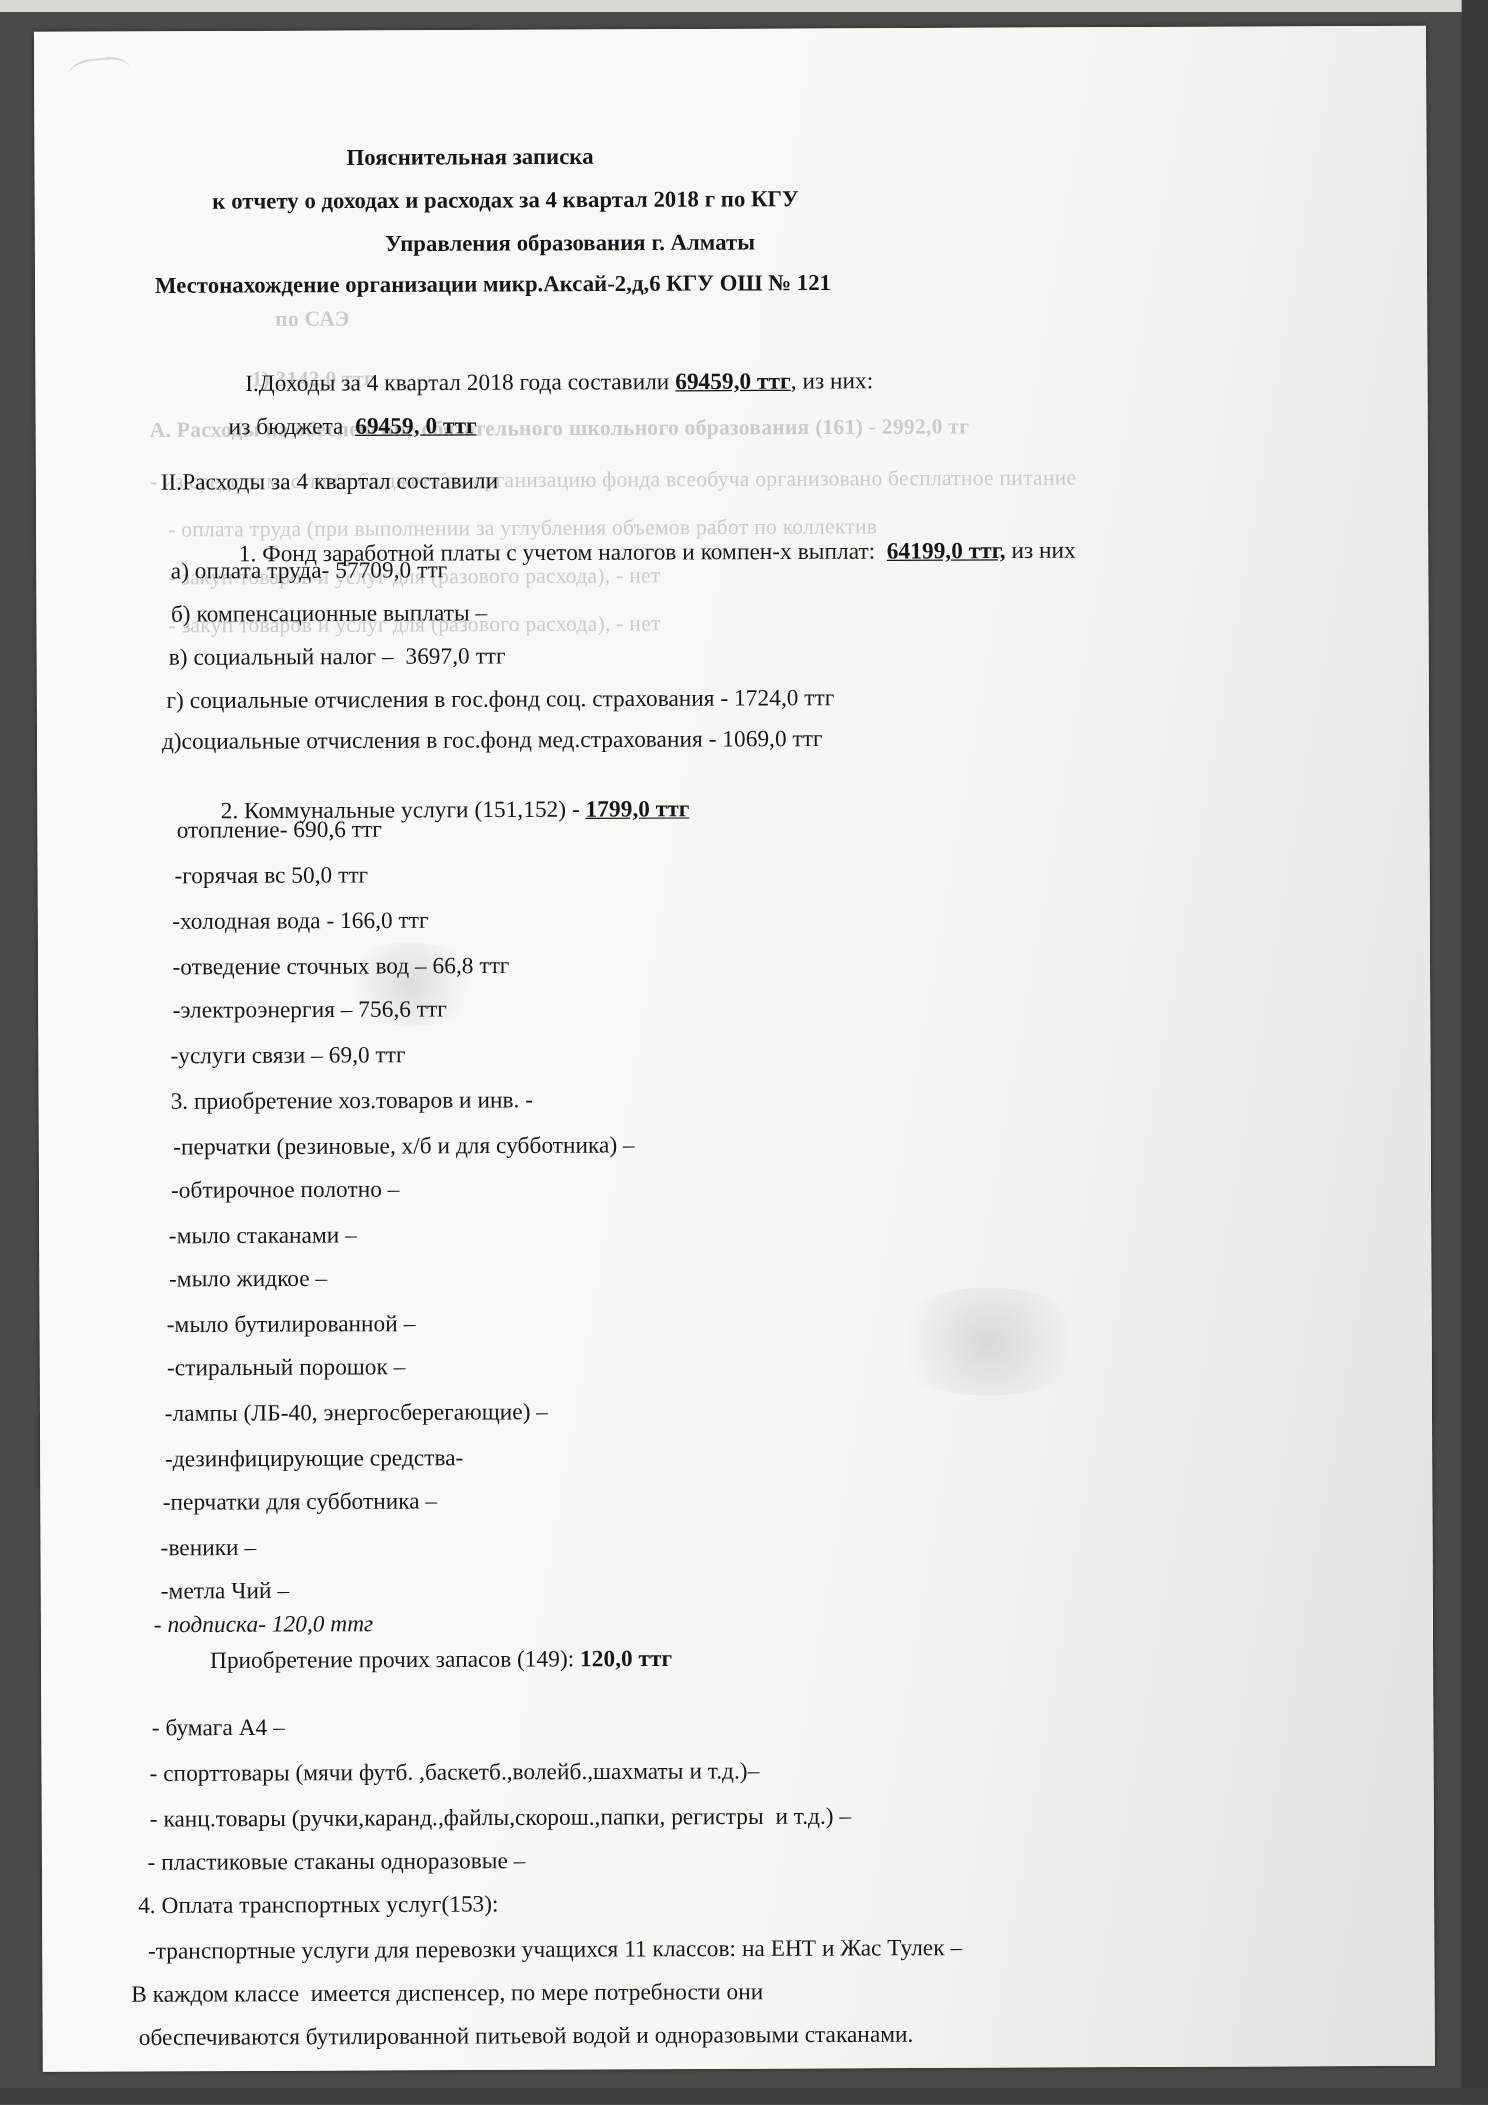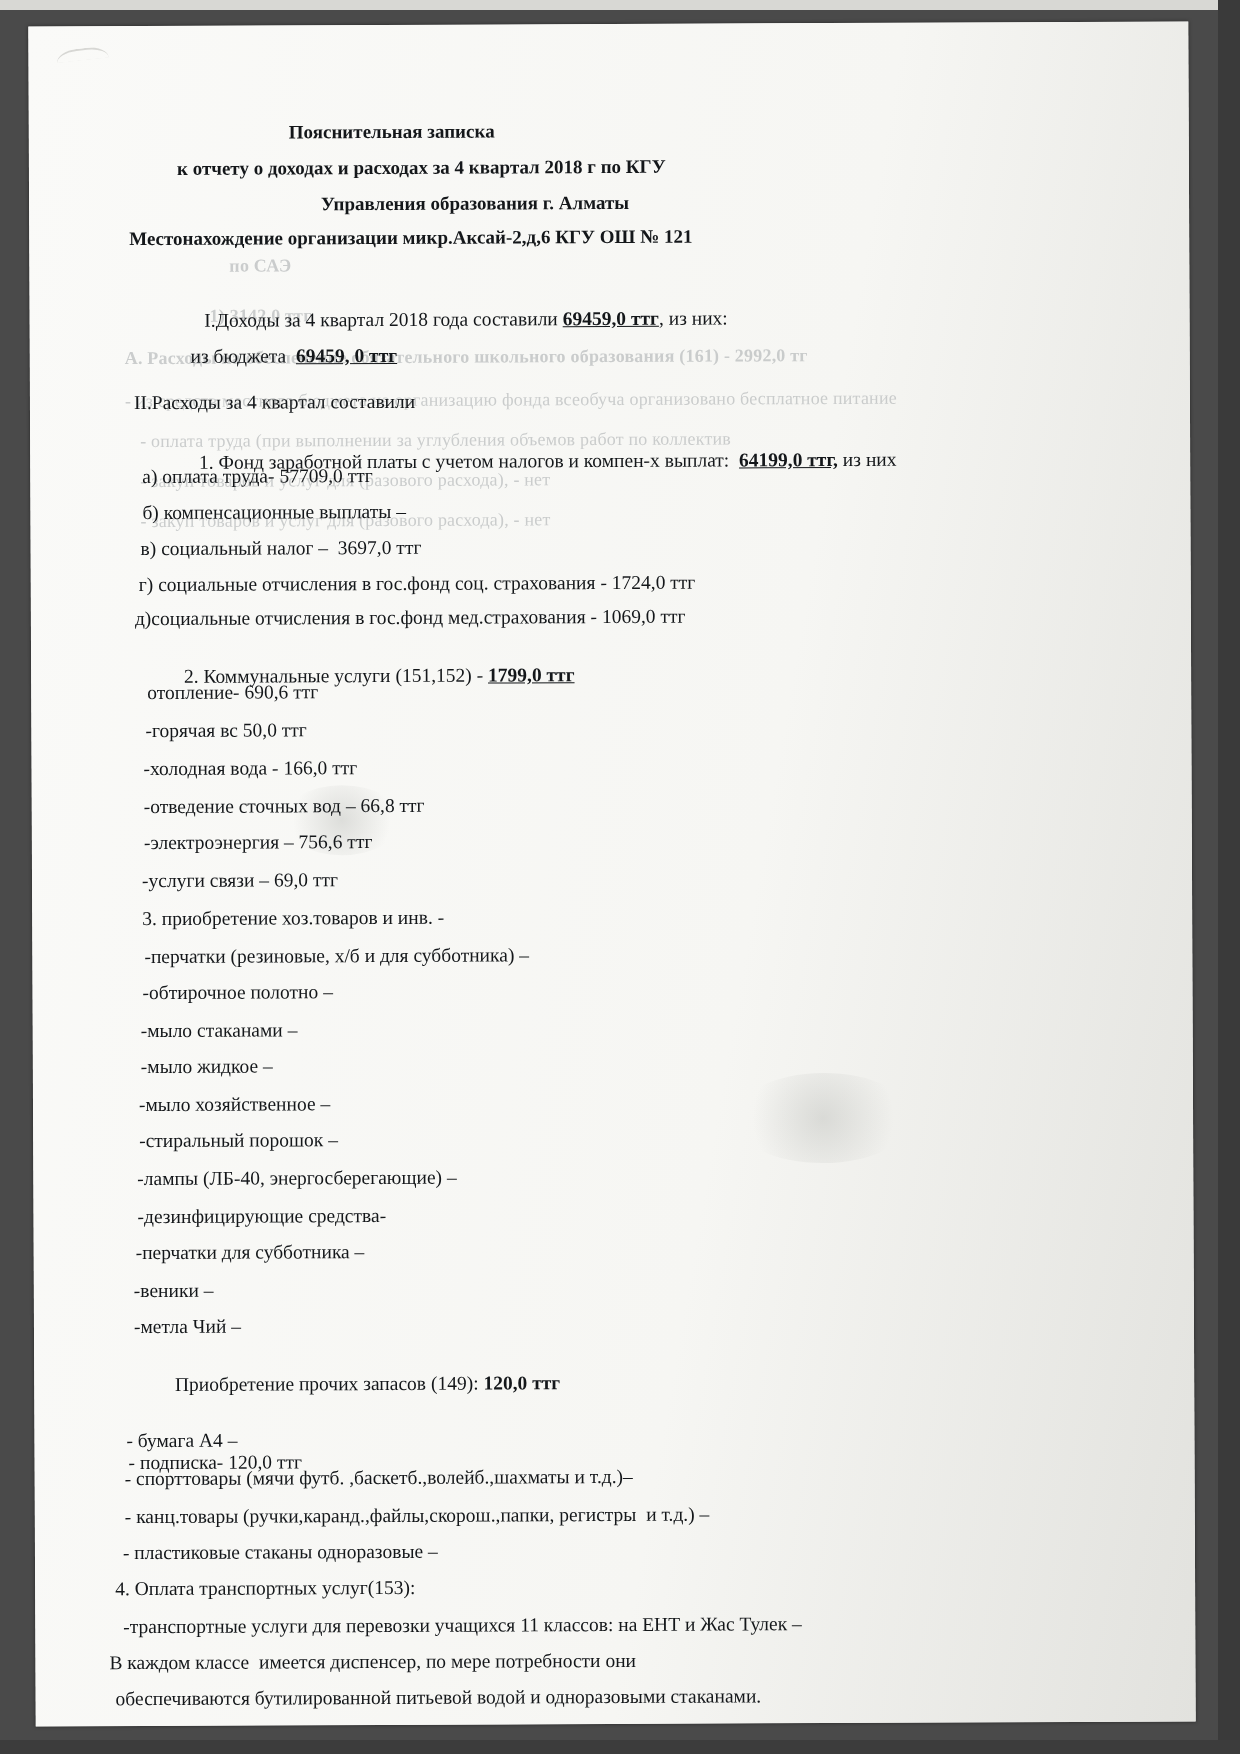--- a/index.html
+++ b/index.html
@@ -188,32 +188,32 @@
         <div class="ln t-body" style="left:112px; top:732px;">-холодная вода - 166,0 ттг</div>
         <div class="ln t-body" style="left:112px; top:770px;">-отведение сточных вод – 66,8 ттг</div>
         <div class="ln t-body" style="left:112px; top:806px;">-электроэнергия – 756,6 ттг</div>
         <div class="ln t-body" style="left:110px; top:844px;">-услуги связи – 69,0 ттг</div>
 
         <div class="ln t-body" style="left:110px; top:882px;">3. приобретение хоз.товаров и инв. -</div>
         <div class="ln t-body" style="left:112px; top:920px;">-перчатки (резиновые, х/б и для субботника) –</div>
         <div class="ln t-body" style="left:110px; top:956px;text-align:right;">-обтирочное полотно –</div>
         <div class="ln t-body" style="left:108px; top:994px;">-мыло стаканами –</div>
         <div class="ln t-body" style="left:108px; top:1030px;">-мыло жидкое –</div>
-        <div class="ln t-body" style="left:106px; top:1068px;">-мыло хозяйственное –</div>
+        <div class="ln t-body" style="left:106px; top:1068px;">-мыло бутилированной –</div>
         <div class="ln t-body" style="left:106px; top:1104px;">-стиральный порошок –</div>
         <div class="ln t-body" style="left:104px; top:1142px;">-лампы (ЛБ-40, энергосберегающие) –</div>
         <div class="ln t-body" style="left:104px; top:1180px;">-дезинфицирующие средства-</div>
         <div class="ln t-body" style="left:102px; top:1216px;">-перчатки для субботника –</div>
         <div class="ln t-body" style="left:100px; top:1254px;">-веники –</div>
         <div class="ln t-body" style="left:100px; top:1290px;">-метла Чий –</div>
 
         <div class="ln t-body" style="left:92px; top:1326px;">
           <span>Приобретение прочих запасов (149): </span><span class="b">120,0 ттг</span>
         </div>
-        <div class="ln t-body" style="left:94px; top:1426px;">- подписка- 120,0 ттг</div>
+        <div class="ln t-body" style="left:94px; top:1318px;font-style:italic;">- подписка- 120,0 ттг</div>
         <div class="ln t-body" style="left:92px; top:1404px;text-align:center;">- бумага А4 –</div>
         <div class="ln t-body" style="left:90px; top:1442px;">- спорттовары (мячи футб. ,баскетб.,волейб.,шахматы и т.д.)–</div>
         <div class="ln t-body" style="left:90px; top:1480px;">- канц.товары (ручки,каранд.,файлы,скорош.,папки, регистры  и т.д.) –</div>
         <div class="ln t-body" style="left:88px; top:1516px;">- пластиковые стаканы одноразовые –</div>
 
         <div class="ln t-body" style="left:80px; top:1552px;">4. Оплата транспортных услуг(153):</div>
         <div class="ln t-body" style="left:88px; top:1590px;">-транспортные услуги для перевозки учащихся 11 классов: на ЕНТ и Жас Тулек –</div>
         <div class="ln t-body" style="left:74px; top:1626px;">В каждом классе  имеется диспенсер, по мере потребности они</div>
         <div class="ln t-body" style="left:80px; top:1662px;">обеспечиваются бутилированной питьевой водой и одноразовыми стаканами.</div>
 

